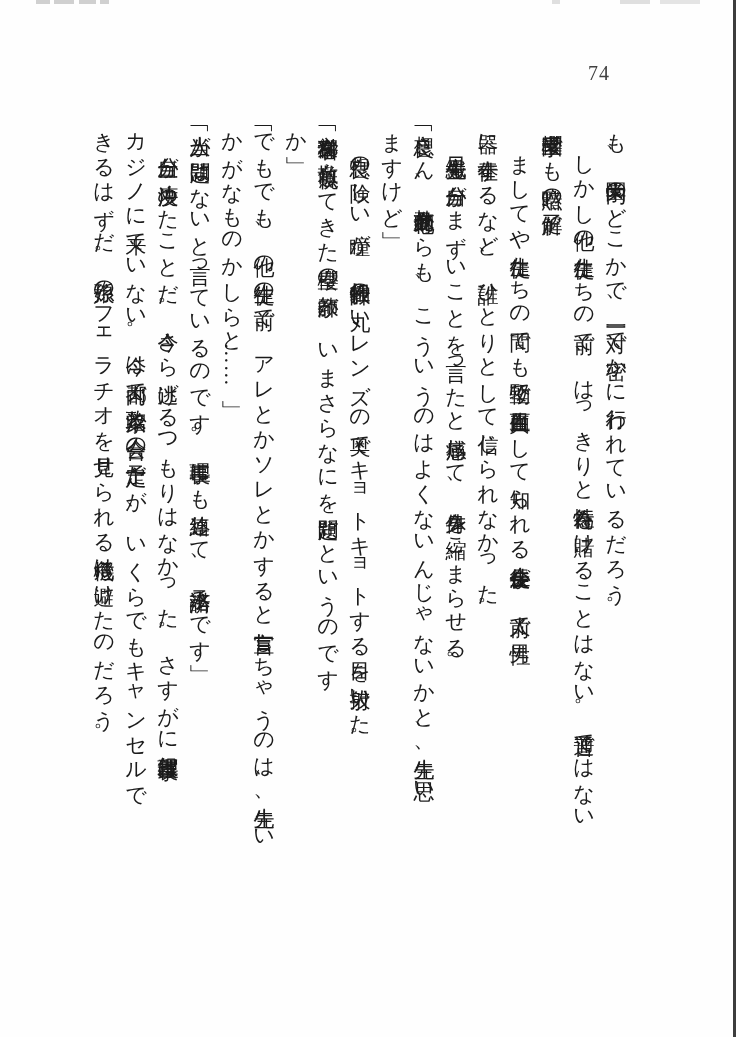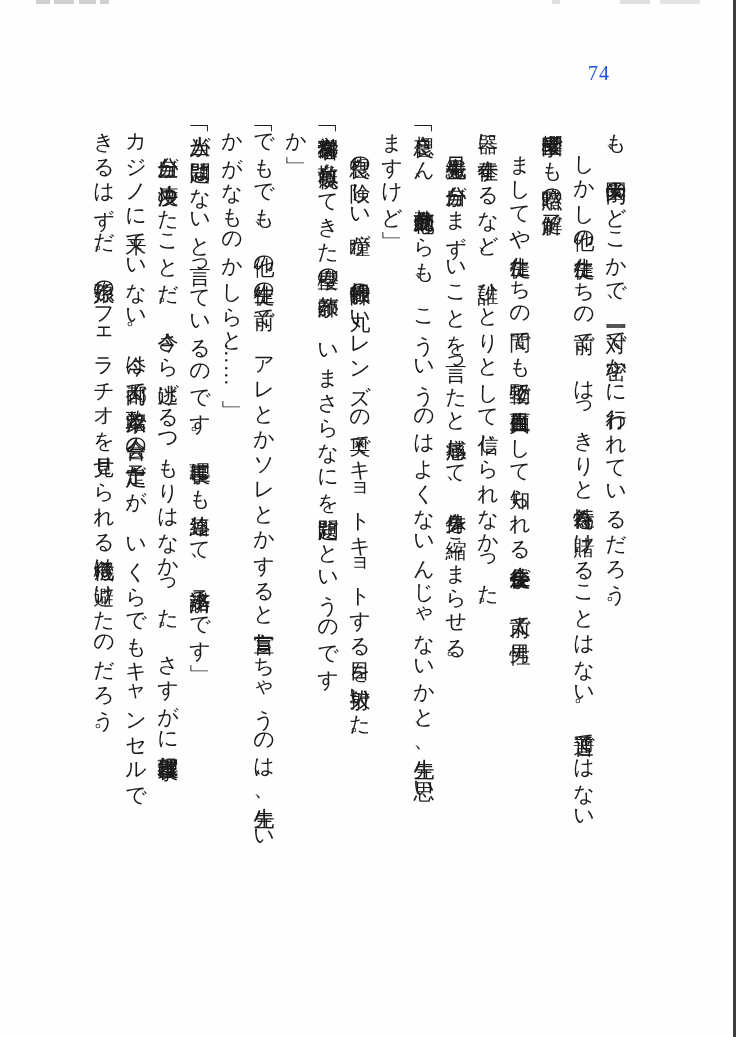--- a/index.html
+++ b/index.html
@@ -42,21 +42,21 @@
   .artifact.a3 { left: 79px;  width: 17px; }
   .artifact.a4 { left: 100px; width: 9px;  }
   .artifact.a5 { left: 552px; width: 8px;  opacity: 0.3; }
   .artifact.a6 { left: 620px; width: 30px; opacity: 0.3; }
   .artifact.a7 { left: 660px; width: 40px; opacity: 0.25; }
   .page-number {
     position: absolute;
     top: 62px;
     left: 588px;
     font-size: 20px;
-    color: #1d4ed8;
+    color: #404040;
     letter-spacing: 1px;
   }
   
   .text-block {
     position: absolute;
     top: 118px;
     right: 104px;
     height: 840px;
     writing-mode: vertical-rl;
     text-orientation: mixed;

